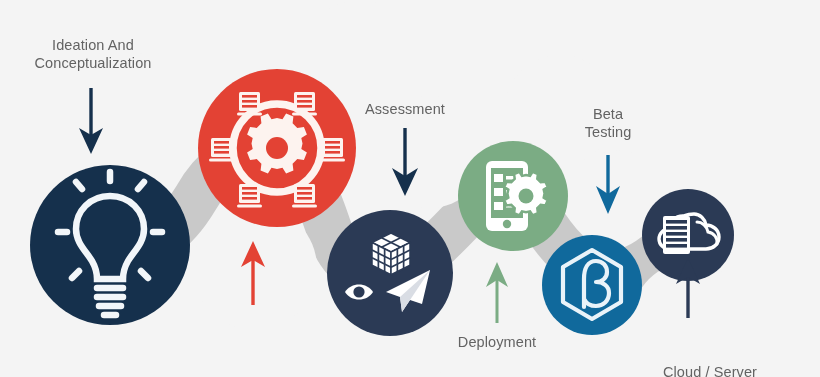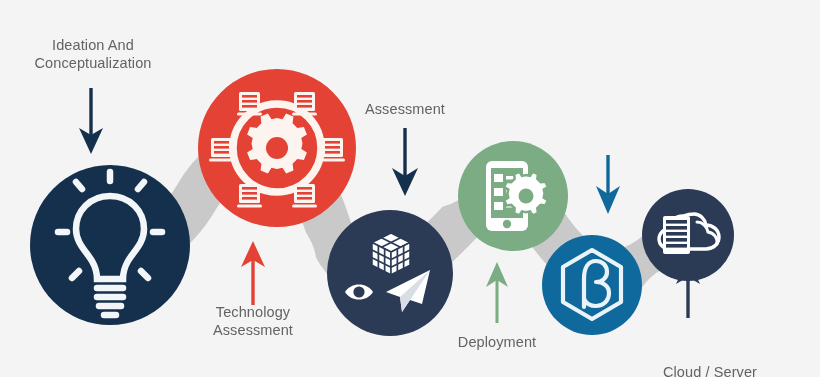--- a/index.html
+++ b/index.html
@@ -271,24 +271,24 @@
 
     <g>
       <path d="M688,318 L688,272" stroke="#2b3a55" stroke-width="3.4"></path>
       <path d="M688,258 L676,284 L688,277 L700,284 Z" fill="#2b3a55"></path>
     </g>
   </svg>
 
   <div class="lbl" style="left:0px;  top:36px;  width:186px;">Ideation And
 Conceptualization</div>
 
-  <div class="lbl" style="left:163px; top:303px; width:180px;">Technology
-Assessment</div>
 
   <div class="lbl" style="left:325px; top:100px; width:160px;">Assessment</div>
 
   <div class="lbl" style="left:417px; top:333px; width:160px;">Deployment</div>
 
+  <div class="lbl" style="left:548px; top:105px; width:120px;">Beta
+Testing</div>
 
   <div class="lbl" style="left:600px; top:323px; width:220px;margin-top:40px;">Cloud / Server
 Deployment and Support</div>
 
 </div>
 
 </body></html>

